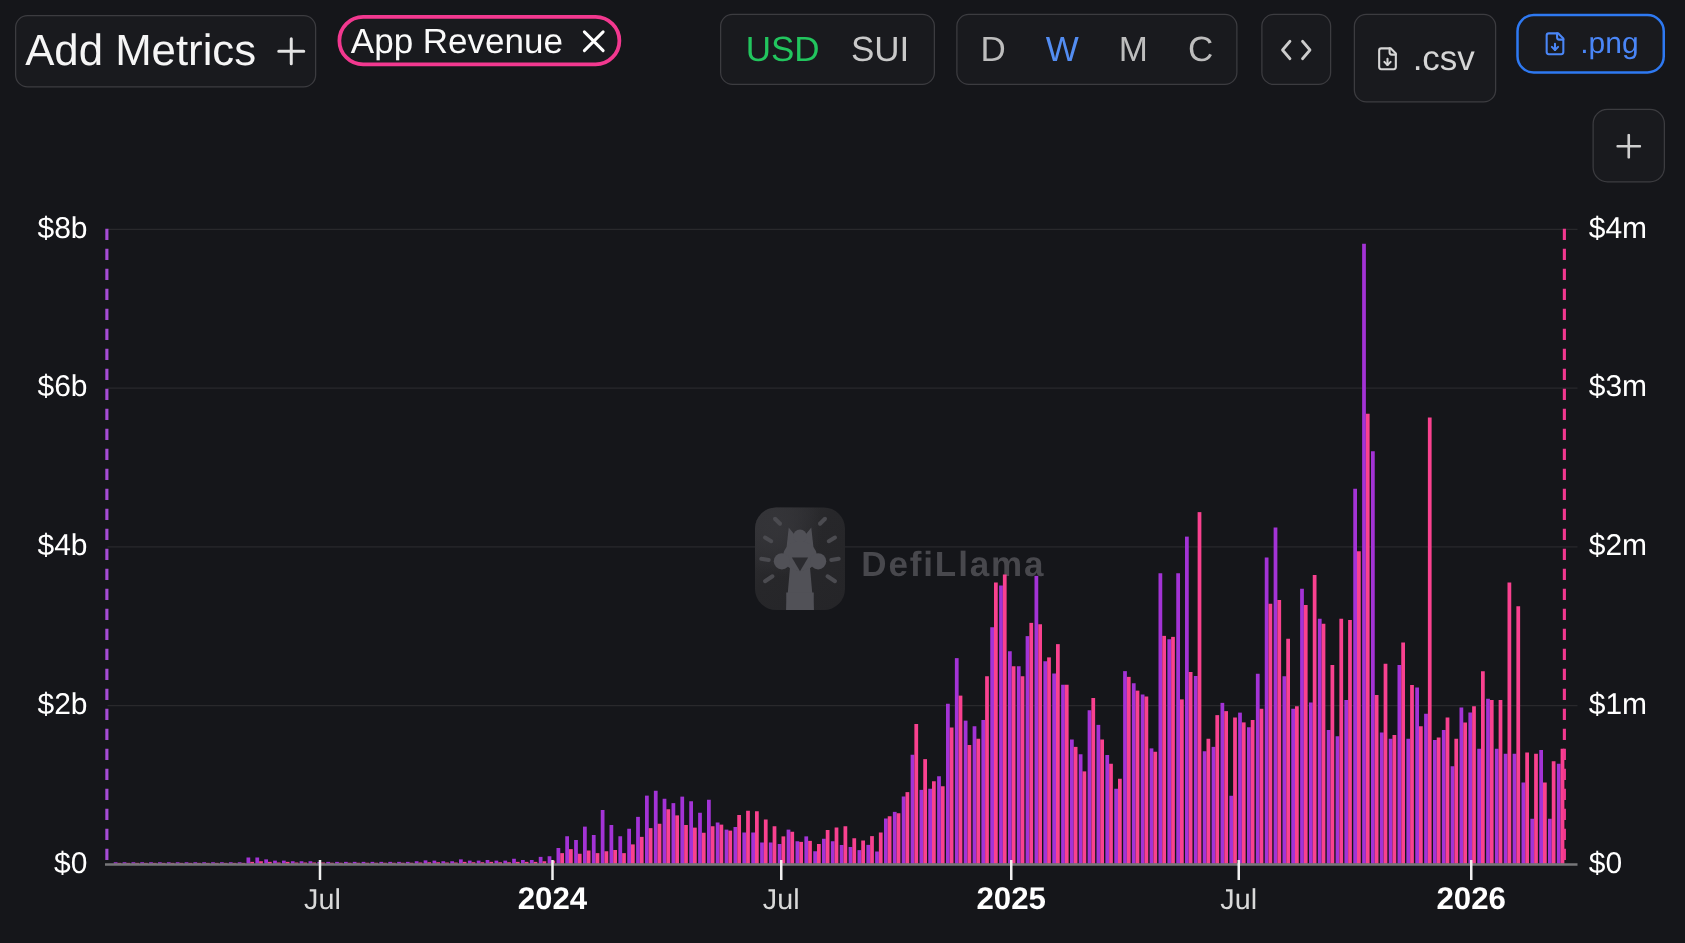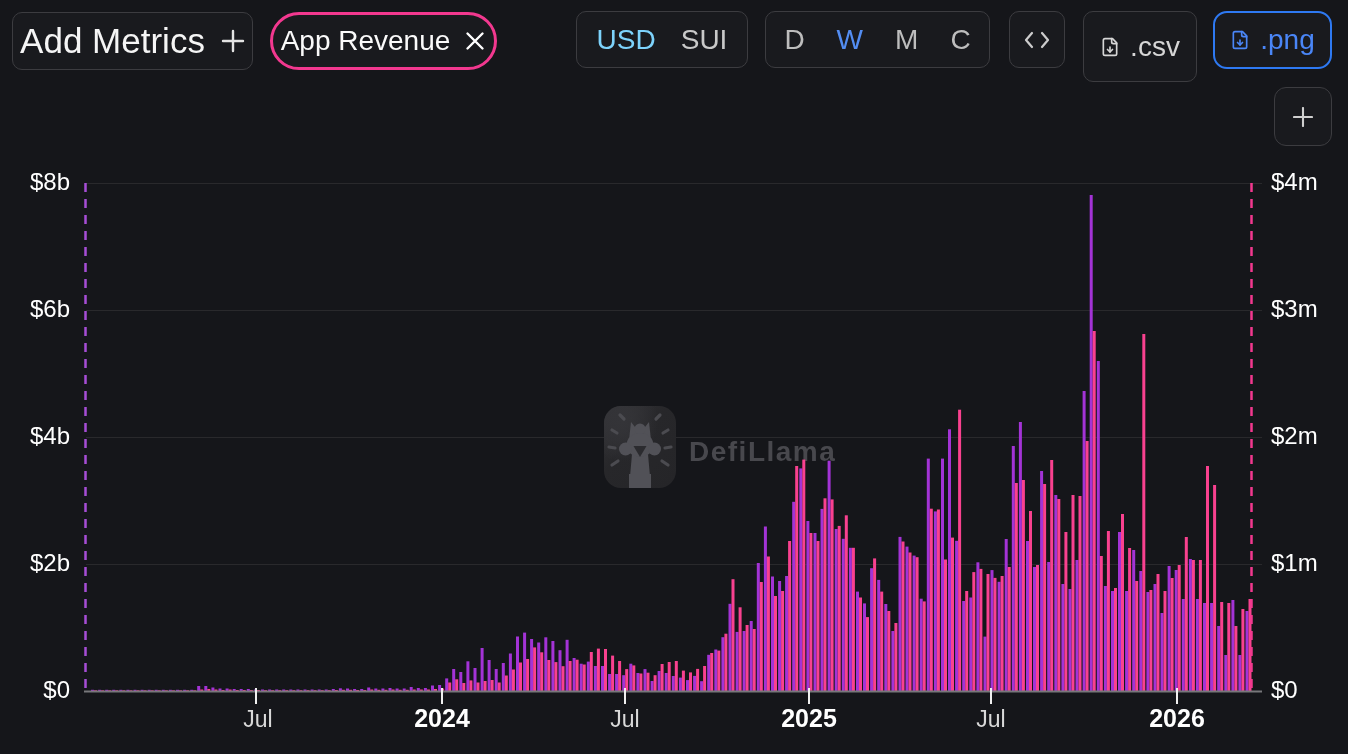--- a/index.html
+++ b/index.html
@@ -11,28 +11,28 @@
 </style>
 </head>
 <body>
 
 <div class="btn" style="left:12px; top:12px; width:241px; height:58px; font-size:35px;">
   <span style="color:#f5f5f5;">Add Metrics</span>
   <svg style="margin-left:16px;" width="24" height="24" viewBox="0 0 24 24" fill="none" stroke="#e3e3e3" stroke-width="2.4" stroke-linecap="round">
       <path d="M12 2v20M2 12h20"></path>
     </svg>
 </div>
-<div class="btn" style="left:270px; top:12px; width:227px; height:58px; border:3px solid #f2388f; border-radius:29px; background:#191a1e; font-size:28px;">
+<div class="btn" style="left:270px; top:12px; width:227px; height:41px; border:3px solid #f2388f; border-radius:29px; background:#191a1e; font-size:28px;">
   <span style="color:#fafafa;">App Revenue</span>
   <svg style="margin-left:14px;" width="22" height="22" viewBox="0 0 22 22" fill="none" stroke="#ffffff" stroke-width="2.4" stroke-linecap="round">
       <path d="M3.5 3.5 L18.5 18.5 M18.5 3.5 L3.5 18.5"></path>
     </svg>
 </div>
 <div class="btn" style="left:576px; top:11px; width:172px; height:57px; font-size:28px;">
-  <span style="color:#7dd3fc;">USD</span>
+  <span style="color:#22c55e;">USD</span>
   <span style="color:#c9c9c9; margin-left:25px;">SUI</span>
 </div>
 <div class="btn" style="left:765px; top:11px; width:225px; height:57px; font-size:28px;">
   <span style="color:#bdbdbd;">D</span>
   <span style="color:#538df2; margin-left:32px;">W</span>
   <span style="color:#bdbdbd; margin-left:32px;">M</span>
   <span style="color:#bdbdbd; margin-left:32px;">C</span>
 </div>
 <div class="btn" style="left:1009px; top:11px; width:56px; height:57px;">
   <svg width="28" height="22" viewBox="0 0 28 22" fill="none" stroke="#cccccc" stroke-width="2.2" stroke-linecap="round" stroke-linejoin="round">
@@ -41,21 +41,21 @@
 </div>
 <div class="btn" style="left:1083px; top:11px; width:114px; height:71px; font-size:28px; color:#d6d6d6;">
   <svg width="20" height="22" viewBox="0 0 24 24" fill="none" stroke="#d6d6d6" stroke-width="2" stroke-linecap="round" stroke-linejoin="round">
       <path d="M15 2H6a2 2 0 0 0-2 2v16a2 2 0 0 0 2 2h12a2 2 0 0 0 2-2V7Z"></path>
       <path d="M14 2v4a2 2 0 0 0 2 2h4"></path>
       <path d="M12 18v-6"></path>
       <path d="m9 15 3 3 3-3"></path>
     </svg>
   <span style="margin-left:10px;">.csv</span>
 </div>
-<div class="btn" style="left:1213px; top:11px; width:119px; height:58px; font-size:28px; color:#4a86f7; border:2.5px solid #2e79f2; border-radius:14px;text-align:center;">
+<div class="btn" style="left:1213px; top:11px; width:119px; height:48px; font-size:24px; color:#4a86f7; border:2.5px solid #2e79f2; border-radius:14px;text-align:center;">
   <svg width="20" height="22" viewBox="0 0 24 24" fill="none" stroke="#4a86f7" stroke-width="2" stroke-linecap="round" stroke-linejoin="round">
       <path d="M15 2H6a2 2 0 0 0-2 2v16a2 2 0 0 0 2 2h12a2 2 0 0 0 2-2V7Z"></path>
       <path d="M14 2v4a2 2 0 0 0 2 2h4"></path>
       <path d="M12 18v-6"></path>
       <path d="m9 15 3 3 3-3"></path>
     </svg>
   <span style="margin-left:10px;">.png</span>
 </div>
 <div class="btn" style="left:1274px; top:87px; width:58px; height:59px; border-radius:12px;">
   <svg width="20" height="20" viewBox="0 0 20 20" fill="none" stroke="#cfcfcf" stroke-width="2.1" stroke-linecap="round">

